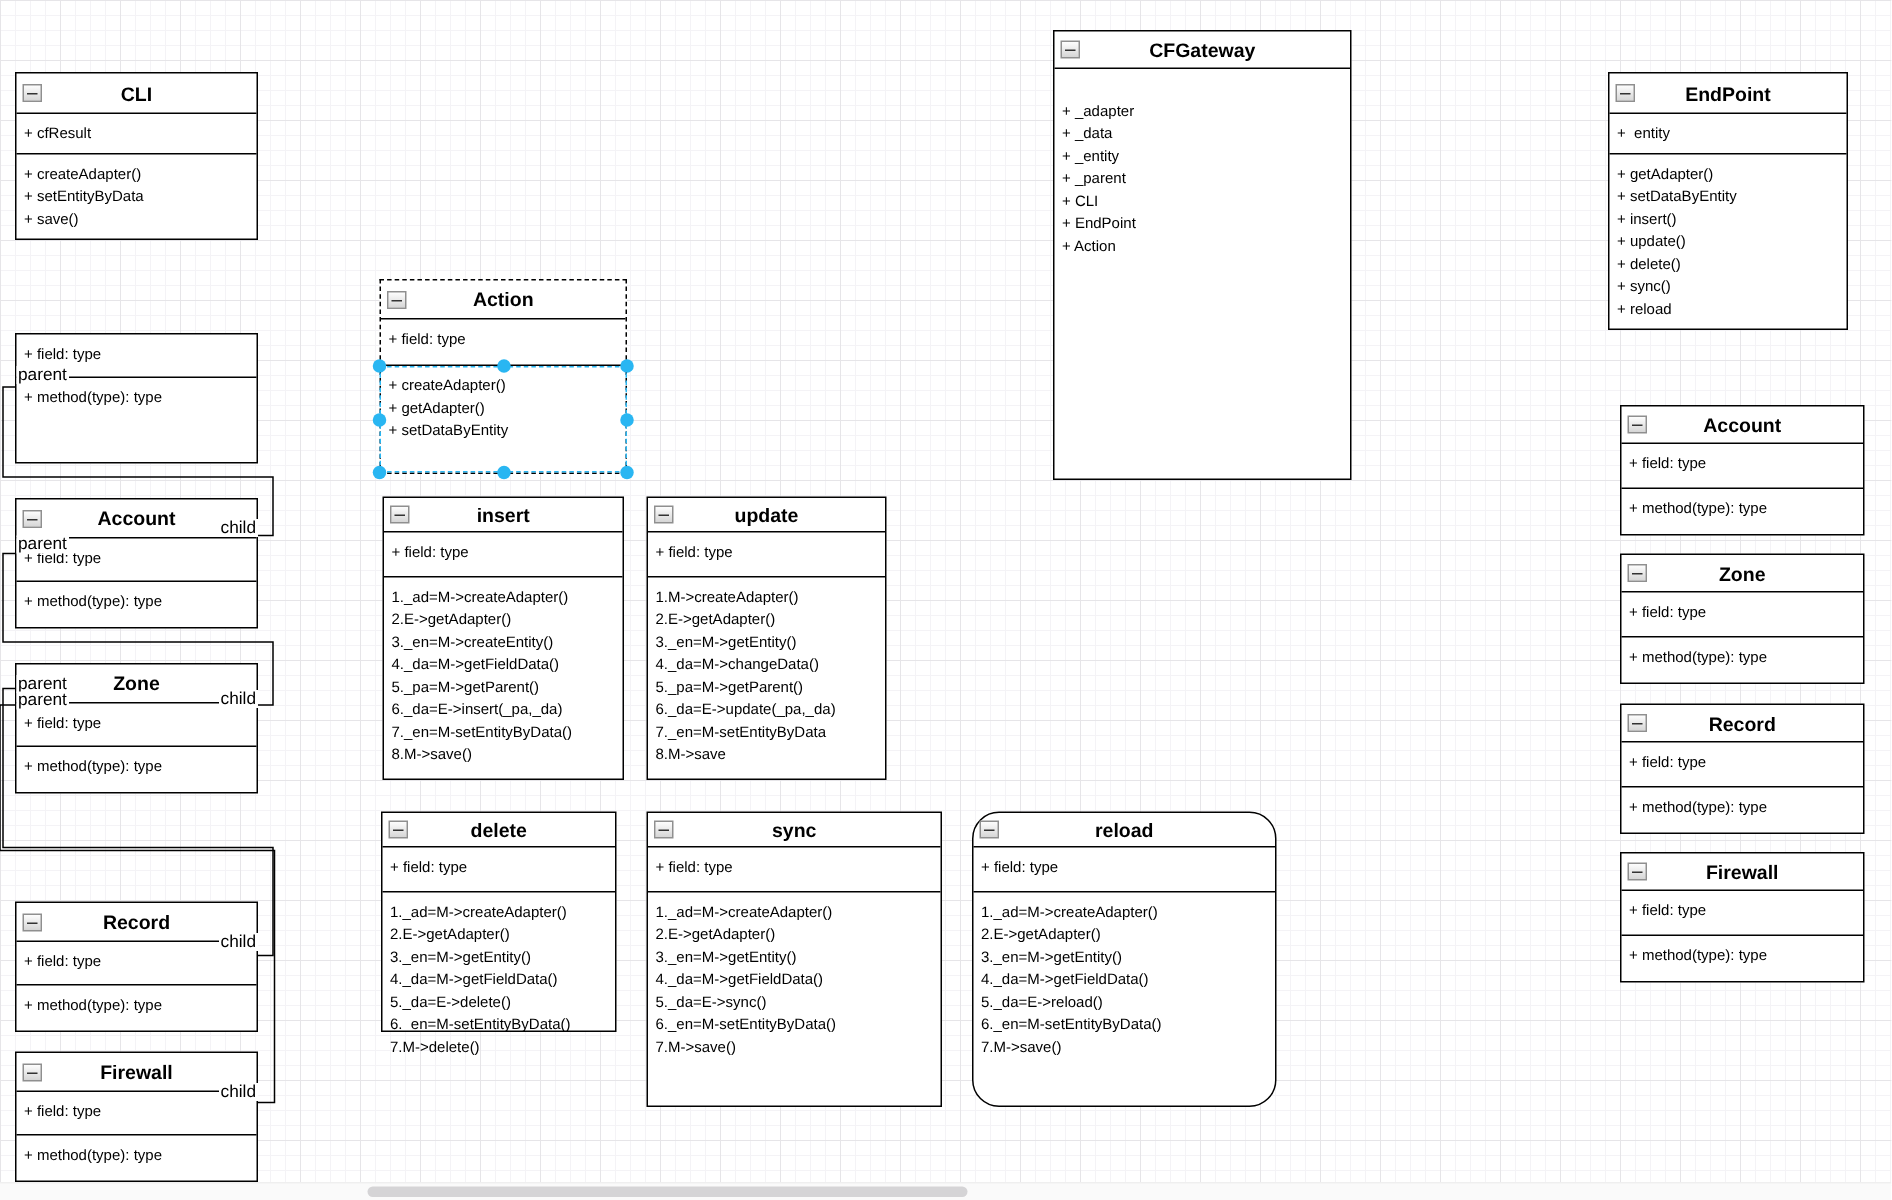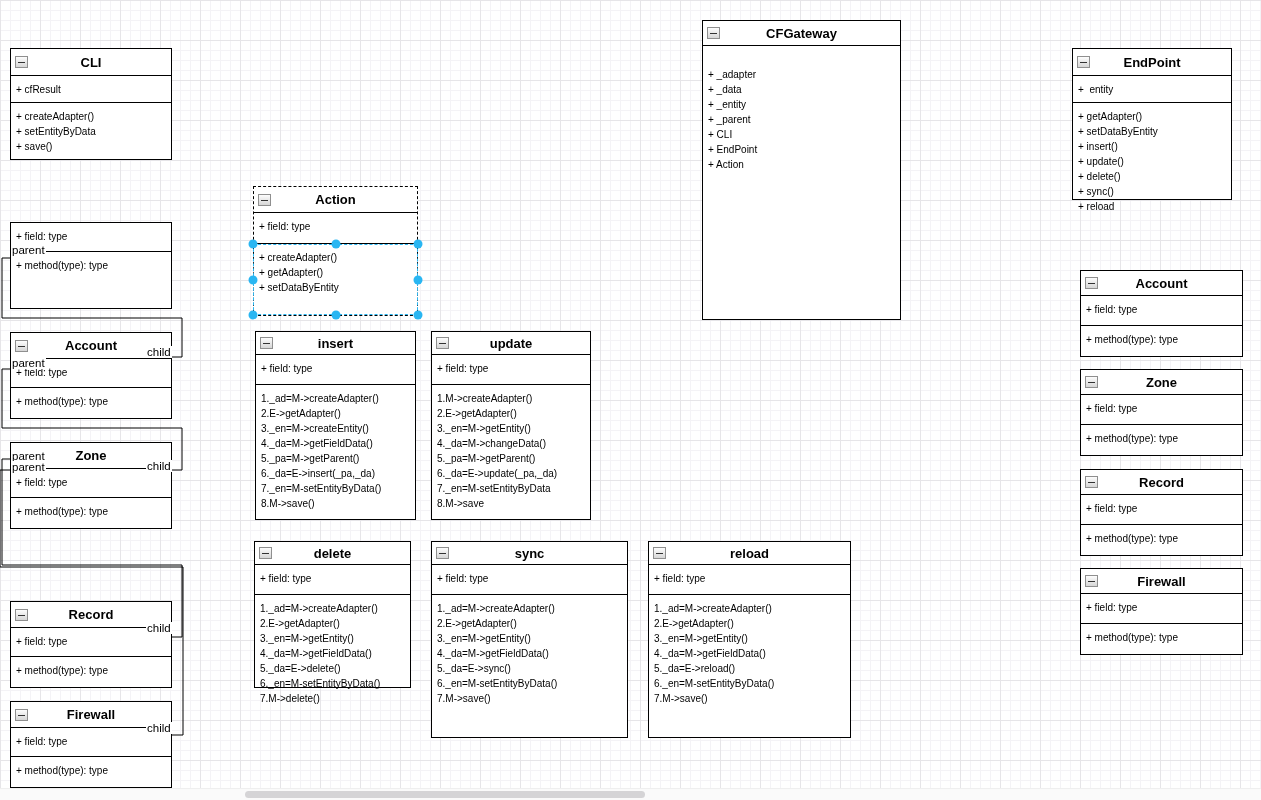--- a/index.html
+++ b/index.html
@@ -216,21 +216,21 @@
         <div class="uml-section" style="height: 142px;">
           <div class="uml-line">1._ad=M-&gt;createAdapter()</div>
           <div class="uml-line">2.E-&gt;getAdapter()</div>
           <div class="uml-line">3._en=M-&gt;getEntity()</div>
           <div class="uml-line">4._da=M-&gt;getFieldData()</div>
           <div class="uml-line">5._da=E-&gt;sync()</div>
           <div class="uml-line">6._en=M-setEntityByData()</div>
           <div class="uml-line">7.M-&gt;save()</div>
         </div>
       </div>
-      <div class="uml-box" style="left: 648px; top: 541px; width: 203px; height: 197px;">
+      <div class="uml-box" style="left: 648px; top: 541px; width: 203px; height: 197px; border-radius: 18px;">
         <div class="uml-header" style="height: 23px;">
           <span class="collapse-icon"></span>
           <span>reload</span>
         </div>
         <div class="uml-section" style="height: 30px;">
           <div class="uml-line">+ field: type</div>
         </div>
         <div class="uml-section" style="height: 142px;">
           <div class="uml-line">1._ad=M-&gt;createAdapter()</div>
           <div class="uml-line">2.E-&gt;getAdapter()</div>
@@ -250,21 +250,21 @@
           <div class="uml-line"></div>
           <div class="uml-line">+ _adapter</div>
           <div class="uml-line">+ _data</div>
           <div class="uml-line">+ _entity</div>
           <div class="uml-line">+ _parent</div>
           <div class="uml-line">+ CLI</div>
           <div class="uml-line">+ EndPoint</div>
           <div class="uml-line">+ Action</div>
         </div>
       </div>
-      <div class="uml-box" style="left: 1072px; top: 48px; width: 160px; height: 152px;">
+      <div class="uml-box" style="left: 1072px; top: 48px; width: 160px; height: 172px;">
         <div class="uml-header" style="height: 27px;">
           <span class="collapse-icon"></span>
           <span>EndPoint</span>
         </div>
         <div class="uml-section" style="height: 27px;">
           <div class="uml-line">+  entity</div>
         </div>
         <div class="uml-section" style="height: 116px;">
           <div class="uml-line">+ getAdapter()</div>
           <div class="uml-line">+ setDataByEntity</div>

